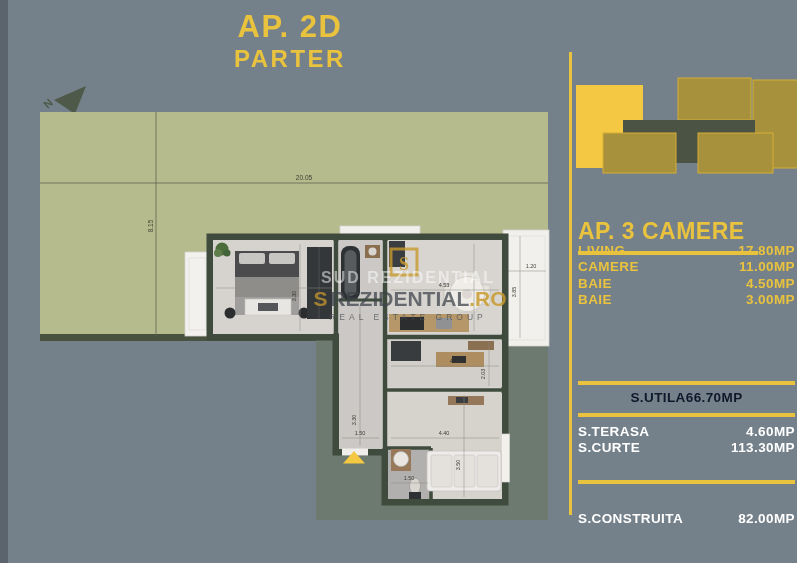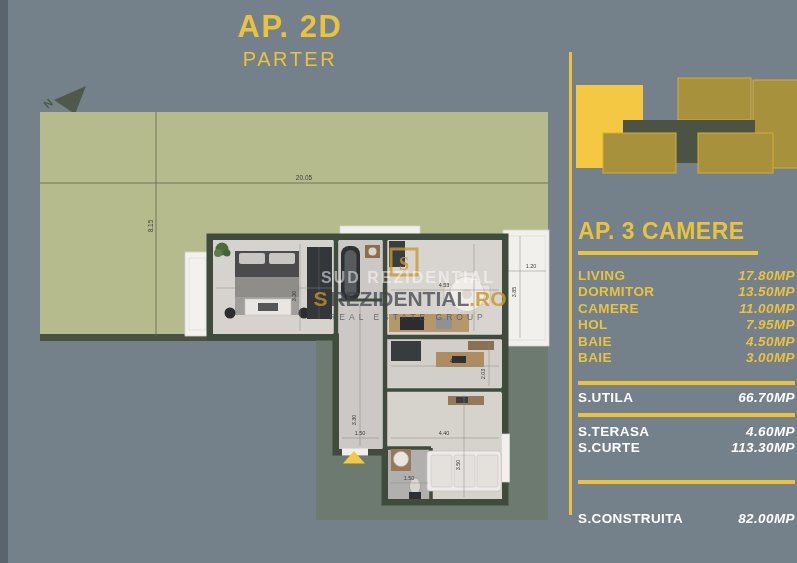--- a/index.html
+++ b/index.html
@@ -1,42 +1,42 @@
 <!DOCTYPE html>
 <html><head>
 <meta charset="utf-8">
 <style>
   html,body{margin:0;padding:0;background:#5b646c;}
   .stage{position:relative;width:797px;height:563px;background:#75818a;overflow:hidden;
          font-family:"Liberation Sans",sans-serif;margin-left:8px;}
   
   .title-block{position:absolute;left:182px;top:10px;width:200px;text-align:center;color:#e9c23e;}
   .title-block .apt{font-size:31px;font-weight:bold;letter-spacing:1.5px;line-height:34px;}
-  .title-block .floor{font-size:20px;font-weight:normal;letter-spacing:2.5px;line-height:22px;margin-top:4px;}
+  .title-block .floor{font-size:24px;font-weight:bold;letter-spacing:2.5px;line-height:22px;margin-top:4px;}
   
   .plan{position:absolute;left:0;top:0;}
   
   .panel{position:absolute;left:561px;top:0;width:212px;height:563px;color:#e9c23e;}
   .goldbar{position:absolute;left:0;top:52px;width:3px;height:463px;background:#e9c23e;}
   .bdg{position:absolute;left:7px;top:75px;}
   .heading{position:absolute;left:9px;top:218px;font-size:23px;font-weight:bold;letter-spacing:0.5px;}
   .rule{position:absolute;left:9px;height:3.5px;background:#e9c23e;}
   .rule.r1{top:251px;width:180px;}
   .rule.r2{top:381px;width:217px;}
   .rule.r3{top:413px;width:217px;}
   .rule.r4{top:480px;width:217px;}
   .rows{position:absolute;left:9px;width:217px;}
-  .rooms-list{top:268px;}
+  .rooms-list{top:243px;}
   .utila-row{top:390px;}
   .outdoor-list{top:424px;}
   .construita-row{top:511px;}
   .row{display:flex;justify-content:space-between;align-items:baseline;height:16.4px;
        font-size:13.5px;font-weight:bold;letter-spacing:0.4px;}
-  .row .val{text-align:right;font-style:italic;}
-  .row.strong{color:#ffffff;}
+  .row .val{text-align:right;}
+  .row.strong{color:#0f172a;justify-content:center;}
   .row.dim{color:#ffffff;}
 </style>
 </head>
 <body>
 
 <div class="stage">
 
   <div class="title-block">
     <div class="apt">AP. 2D</div>
     <div class="floor">PARTER</div>
@@ -214,30 +214,22 @@
 
     <div class="heading">AP. 3 CAMERE</div>
     <div class="rule r1"></div>
 
     <div class="rows rooms-list">
       <div class="row">
         <span>LIVING</span>
         <span class="val">17.80MP</span>
       </div>
       <div class="row">
-        <span>DORMITOR</span>
-        <span class="val">13.50MP</span>
-      </div>
-      <div class="row">
         <span>CAMERE</span>
         <span class="val">11.00MP</span>
-      </div>
-      <div class="row">
-        <span>HOL</span>
-        <span class="val">7.95MP</span>
       </div>
       <div class="row">
         <span>BAIE</span>
         <span class="val">4.50MP</span>
       </div>
       <div class="row">
         <span>BAIE</span>
         <span class="val">3.00MP</span>
       </div>
     </div>

